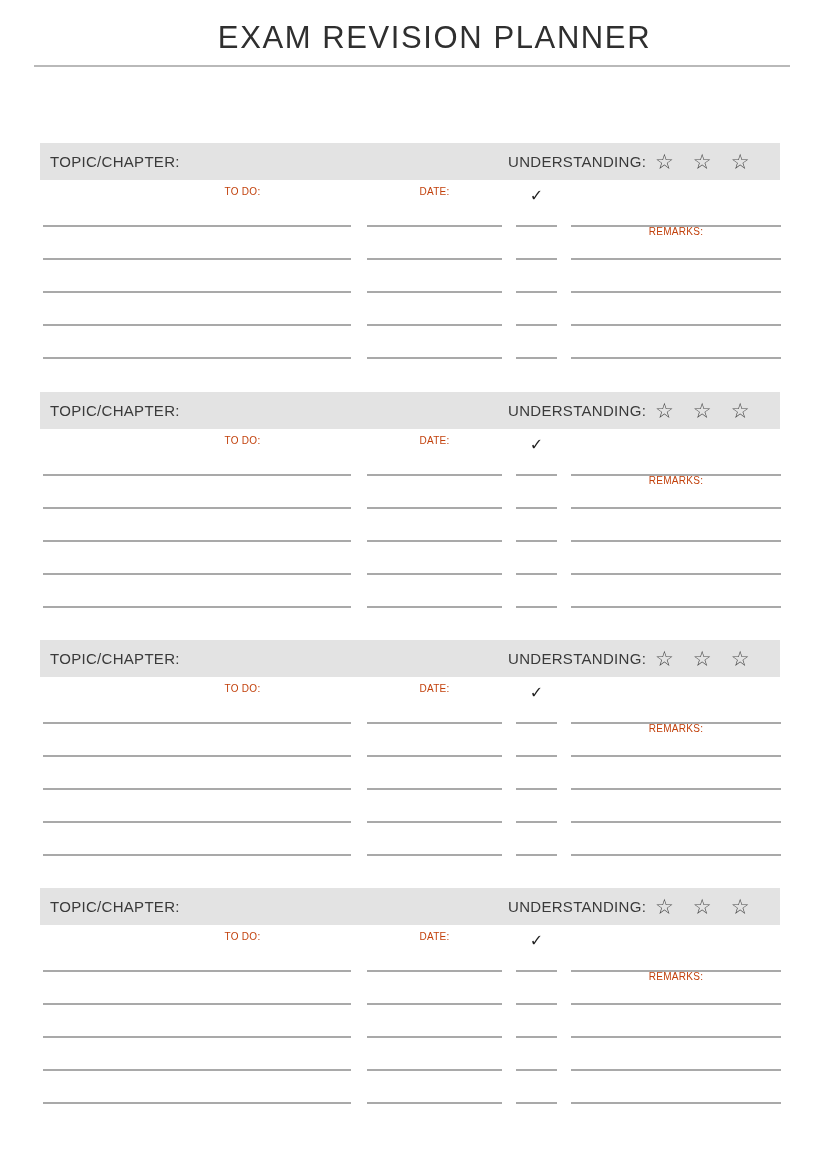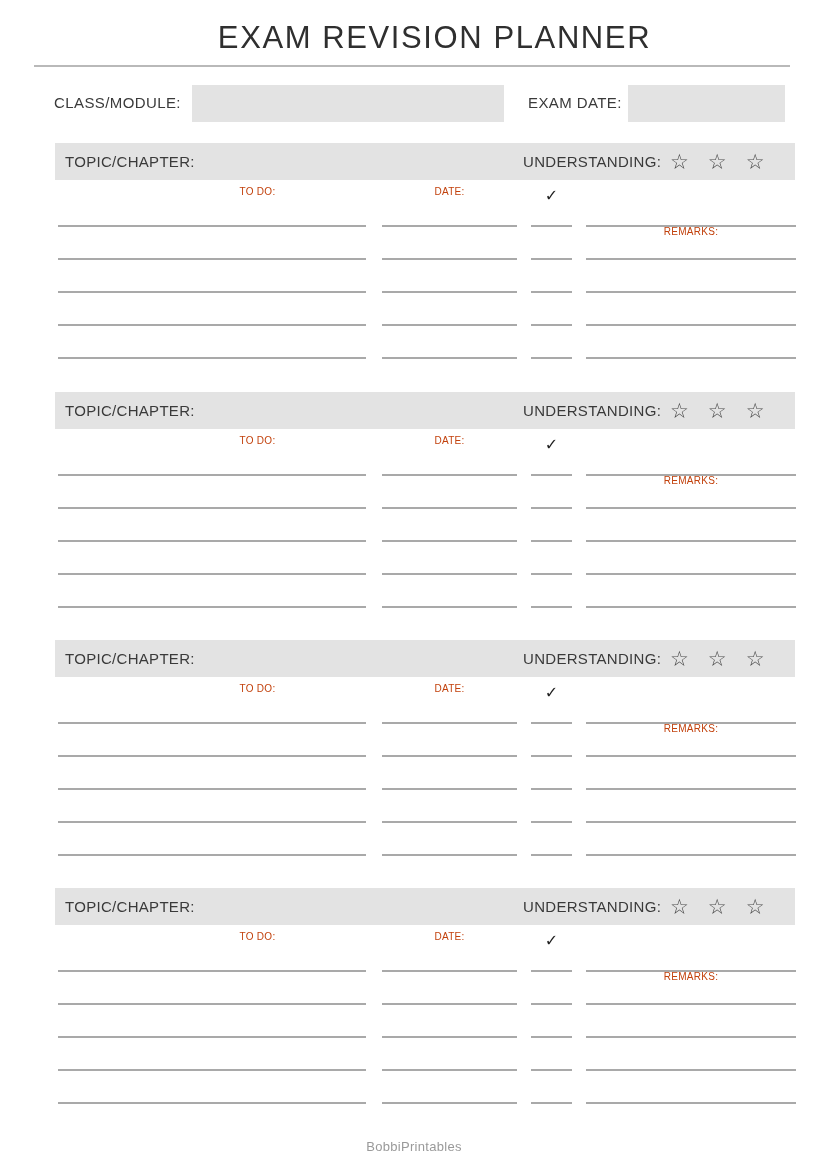--- a/index.html
+++ b/index.html
@@ -77,21 +77,21 @@
     height: 37px;
     background: #e3e3e3;
   }
 
   .meta-field.class { left: 147px; width: 312px; }
   .meta-field.exam  { left: 583px; width: 157px; }
 
   
   .block {
     position: absolute;
-    left: 55px;
+    left: 40px;
     width: 740px;
     text-decoration: underline;
   }
 
   .block-header {
     position: relative;
     height: 37px;
     background: #e3e3e3;
   }
 
@@ -189,26 +189,20 @@
 </style>
 </head>
 <body>
 
 <div class="page">
 
   <div class="title">EXAM REVISION PLANNER</div>
 
   <div class="title-rule"></div>
 
-  <div class="meta-row">
-    <div class="meta-label class">CLASS/MODULE:</div>
-    <div class="meta-field class"></div>
-    <div class="meta-label exam">EXAM DATE:</div>
-    <div class="meta-field exam"></div>
-  </div>
 
   <div id="blocks-root">
       <div class="block" style="top: 143px;">
         <div class="block-header">
           <div class="topic-label">TOPIC/CHAPTER:</div>
           <div class="understanding-label">UNDERSTANDING:</div>
           <div class="stars">
             <span class="star">☆</span>
             <span class="star">☆</span>
             <span class="star">☆</span>
@@ -395,15 +389,14 @@
           <div class="line-row">
             <div class="rule c1"></div>
             <div class="rule c2"></div>
             <div class="rule c3"></div>
             <div class="rule c4"></div>
           </div>
         </div>
       </div>
     </div>
 
-  <div class="footer">BobbiPrintables</div>
 
 </div>
 
 </body></html>

